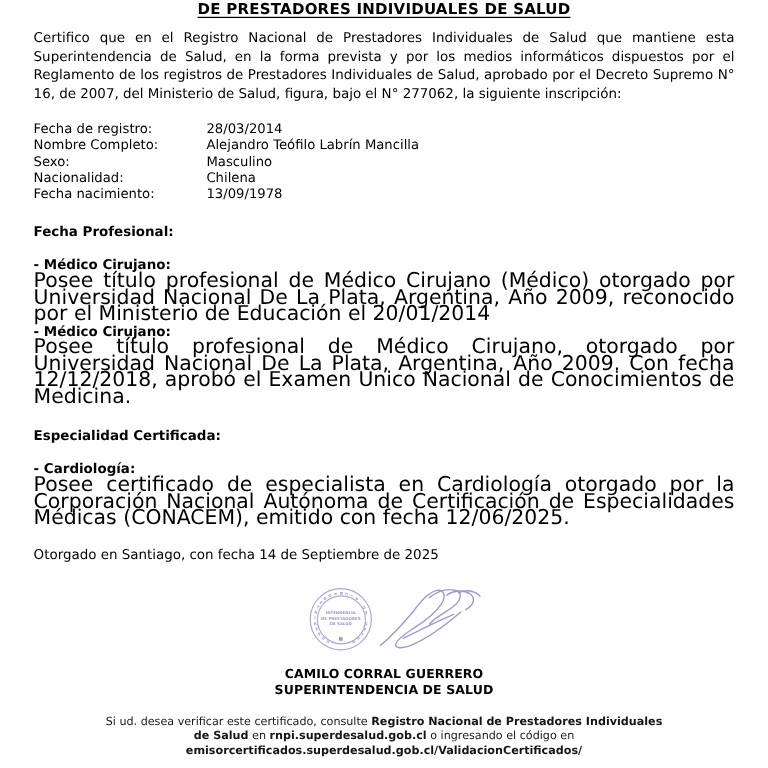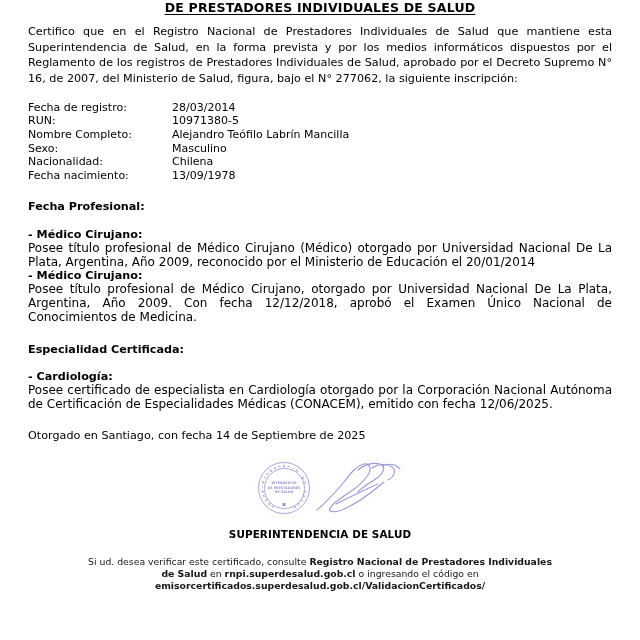--- a/index.html
+++ b/index.html
@@ -73,21 +73,21 @@
     font-weight: bold;
     font-size: 11.2px;
     line-height: 13.8px;
     margin: 0;
     padding-top: 14px;
   }
   .sub-head.tight { padding-top: 0; }
 
   .body-par {
     margin: 0;
-    font-size: 12px;
+    font-size: 17px;
     line-height: 13.8px;
     text-align: justify;
     text-justify: inter-word;
   }
   .closing {
     margin: 0;
     padding-top: 17px;
     font-size: 11.2px;
     line-height: 13.8px;
   }
@@ -191,24 +191,20 @@
 
   <h1 class="doc-title">DE PRESTADORES INDIVIDUALES DE SALUD</h1>
 
   <p class="intro">Certifico que en el Registro Nacional de Prestadores Individuales de Salud que mantiene esta Superintendencia de Salud, en la forma prevista y por los medios informáticos dispuestos por el Reglamento de los registros de Prestadores Individuales de Salud, aprobado por el Decreto Supremo N° 16, de 2007, del Ministerio de Salud, figura, bajo el N° 277062, la siguiente inscripción:</p>
 
   <table class="fields">
     <tbody>
       <tr>
         <td class="k">Fecha de registro:</td>
         <td class="v">28/03/2014</td>
-      </tr>
-      <tr>
-        <td class="k">RUN:</td>
-        <td class="v">10971380-5</td>
       </tr>
       <tr>
         <td class="k">Nombre Completo:</td>
         <td class="v">Alejandro Teófilo Labrín Mancilla</td>
       </tr>
       <tr>
         <td class="k">Sexo:</td>
         <td class="v">Masculino</td>
       </tr>
       <tr>
@@ -282,20 +278,21 @@
           <path d="M44 10 C 50 5, 58 2, 66 4 C 72 6, 70 13, 63 18 C 56 23, 48 27, 44 32"></path>
           <path d="M58 8 C 64 4, 72 3, 78 7 C 83 11, 80 17, 74 20"></path>
           <path d="M68 6 C 74 3, 82 4, 86 9"></path>
           <path d="M22 44 C 34 38, 50 30, 64 24"></path>
         </g>
       </svg>
     </div>
   </div>
 
   <div class="signatory">
+    <div>CAMILO CORRAL GUERRERO</div>
     <div>SUPERINTENDENCIA DE SALUD</div>
   </div>
 
   <p class="footnote">
     <span>Si ud. desea verificar este certificado, consulte </span><b>Registro Nacional de Prestadores Individuales de Salud</b><span> en </span><b>rnpi.superdesalud.gob.cl</b><span> o ingresando el código en</span> <b>emisorcertificados.superdesalud.gob.cl/ValidacionCertificados/</b>
   </p>
 
 </div>
 
 </body></html>

